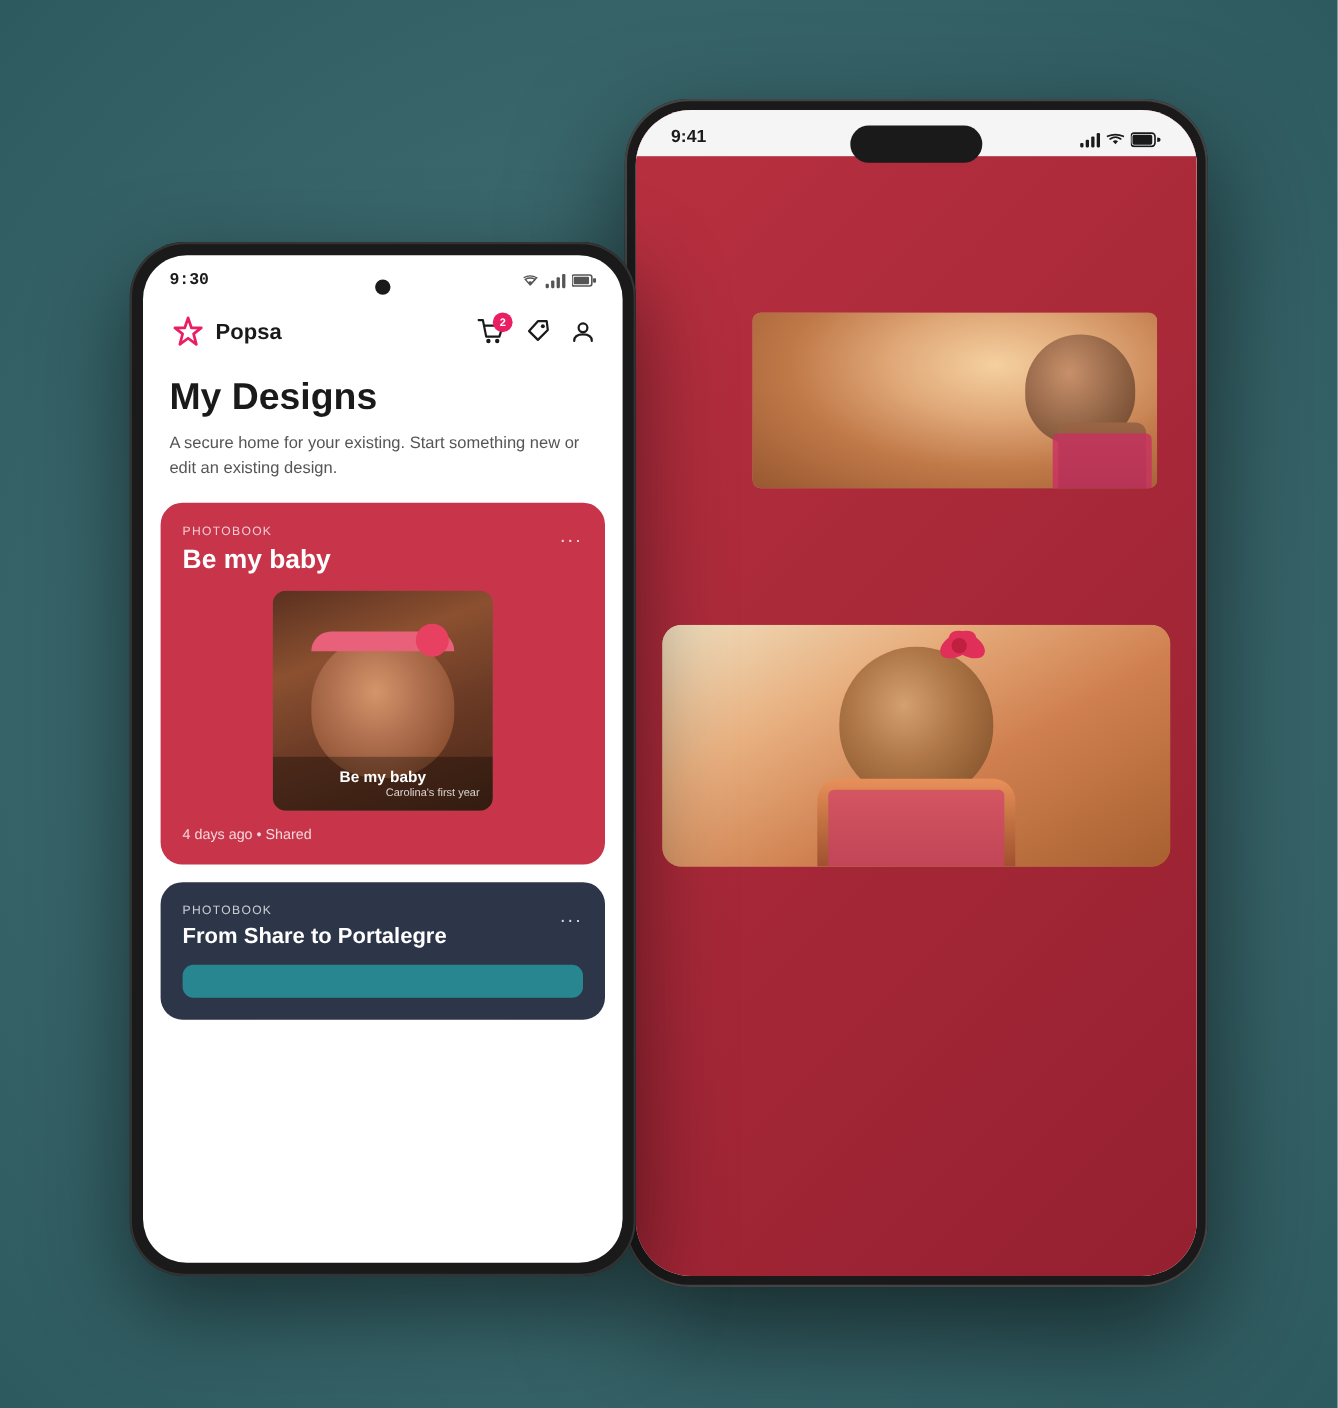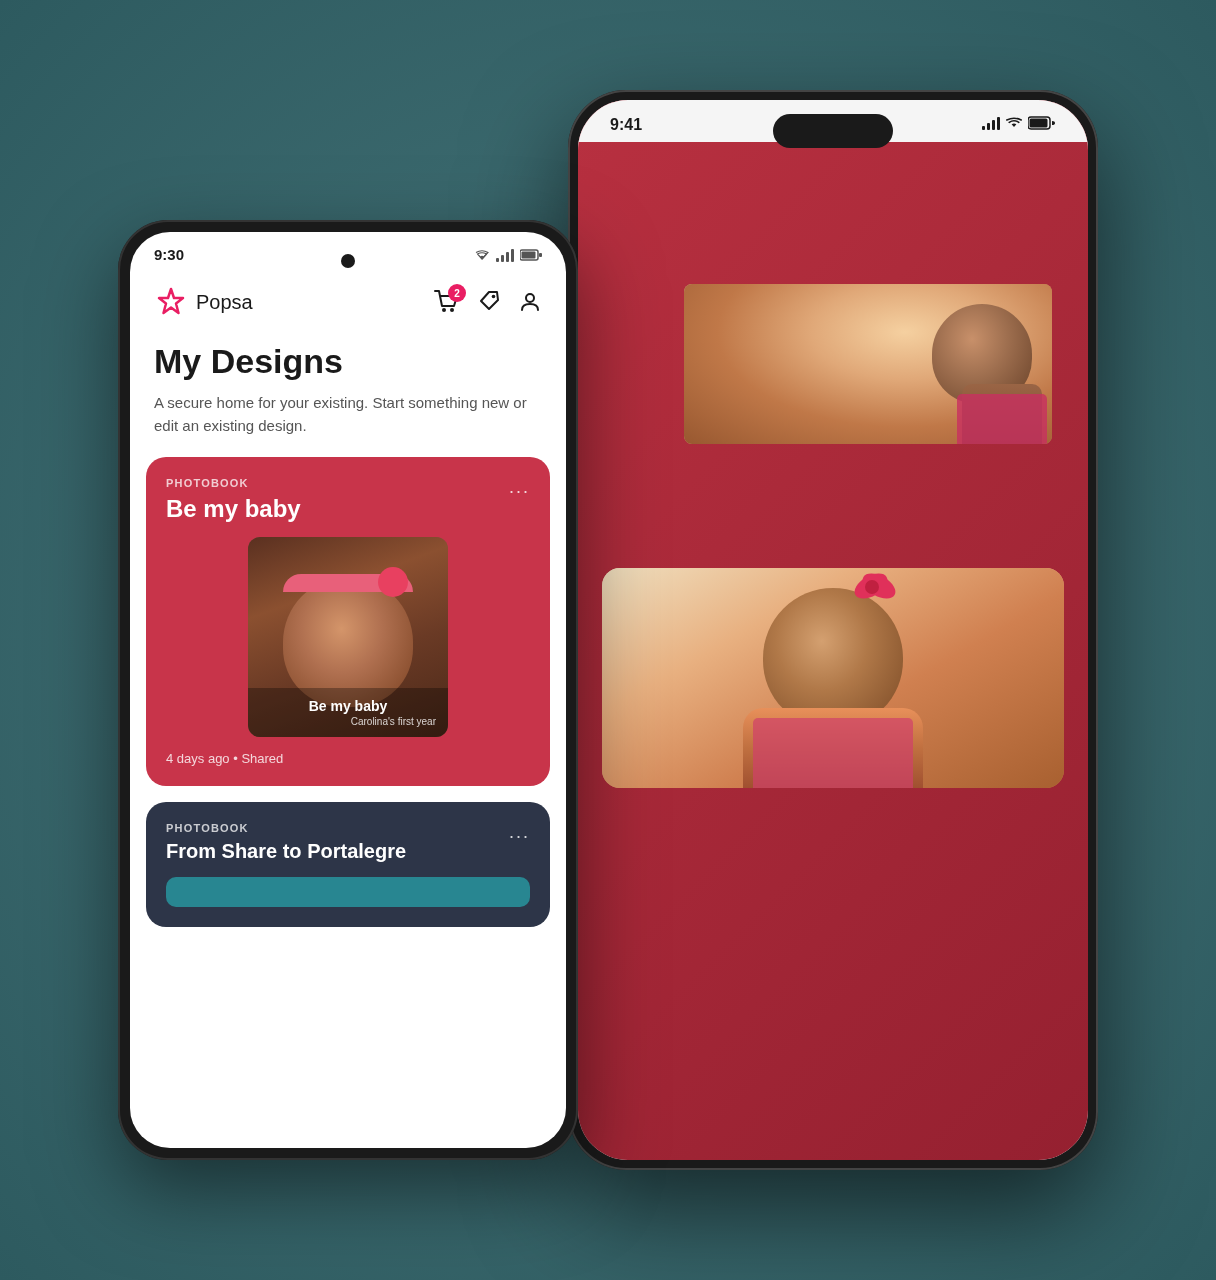--- a/index.html
+++ b/index.html
@@ -54,20 +54,21 @@
       align-items: center;
       padding: 14px 24px 6px;
       font-size: 14px;
       font-weight: 600;
     }
 
     .status-bar-left .time {
       font-size: 15px;
       font-weight: 700;
       color: #1a1a1a;
+      font-family: Liberation Mono, monospace;
     }
 
     .status-icons-left {
       display: flex;
       align-items: center;
       gap: 6px;
     }
 
     .camera-hole {
       width: 14px;
@@ -89,21 +90,21 @@
     }
 
     .logo-container {
       display: flex;
       align-items: center;
       gap: 8px;
     }
 
     .logo-text {
       font-size: 20px;
-      font-weight: 400;
+      font-weight: 700;
       color: #1a1a1a;
     }
 
     .header-icons {
       display: flex;
       align-items: center;
       gap: 18px;
     }
 
     .cart-wrapper {
@@ -153,21 +154,21 @@
     .design-card-pink {
       background: #c8344a;
     }
 
     .design-card-dark {
       background: #2d3548;
     }
 
     .card-label {
       font-size: 11px;
-      font-weight: 700;
+      font-weight: 400;
       letter-spacing: 1.2px;
       color: rgba(255,255,255,0.75);
       text-transform: uppercase;
       margin-bottom: 6px;
     }
 
     .card-title {
       font-size: 24px;
       font-weight: 700;
       color: white;
@@ -266,21 +267,21 @@
       height: 34px;
       background: #1a1a1a;
       border-radius: 20px;
       z-index: 10;
     }
 
     
     .status-bar-right {
       display: flex;
       justify-content: space-between;
-      align-items: flex-start;
+      align-items: flex-end;
       padding: 16px 32px 8px;
       position: relative;
       z-index: 5;
       background: #f5f5f5;
     }
 
     .status-time-right {
       font-size: 16px;
       font-weight: 700;
       color: #1a1a1a;

